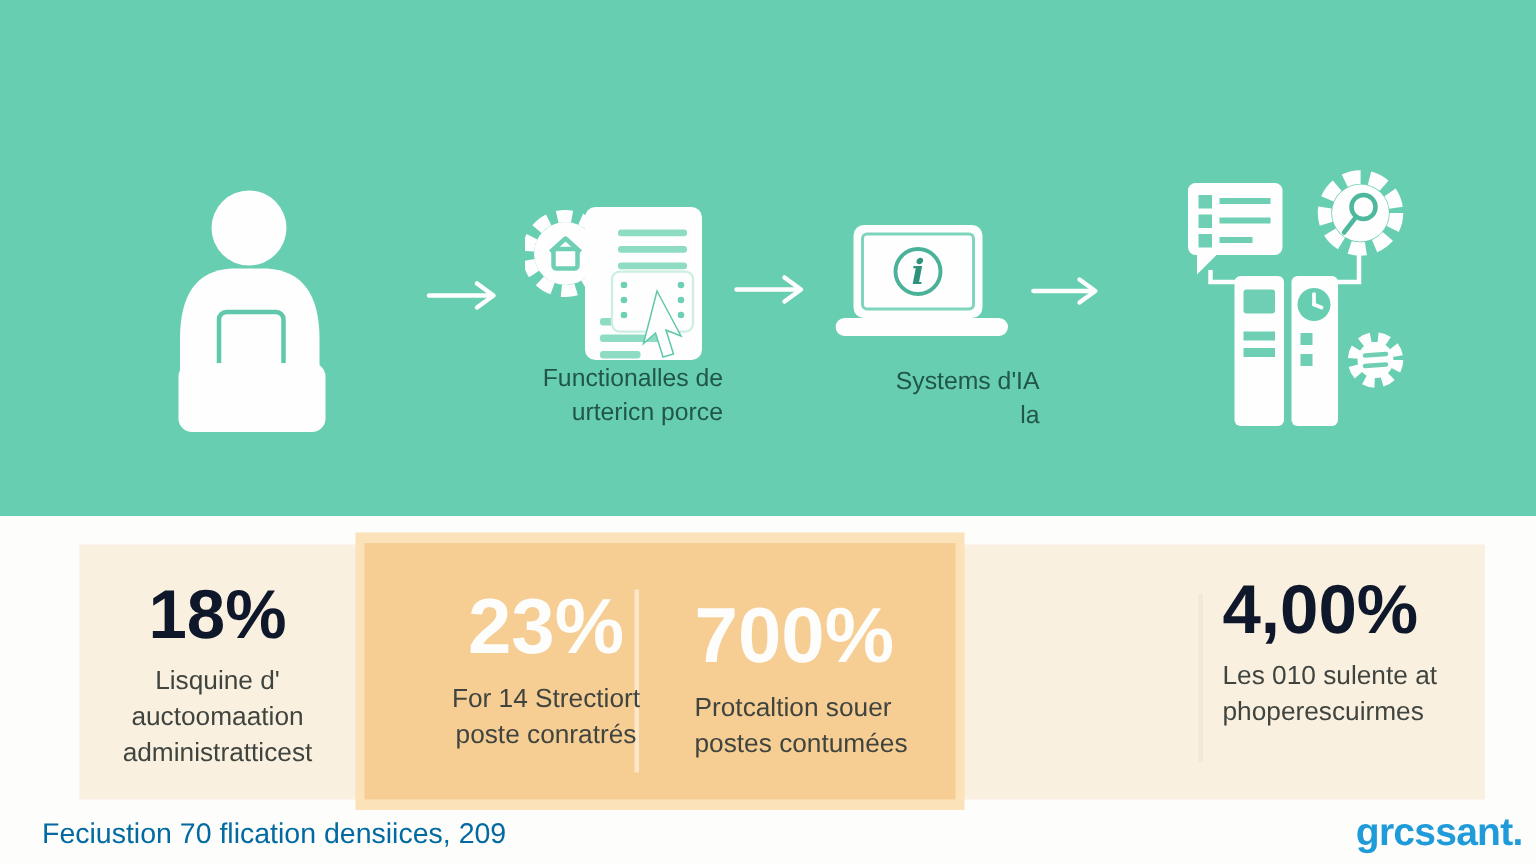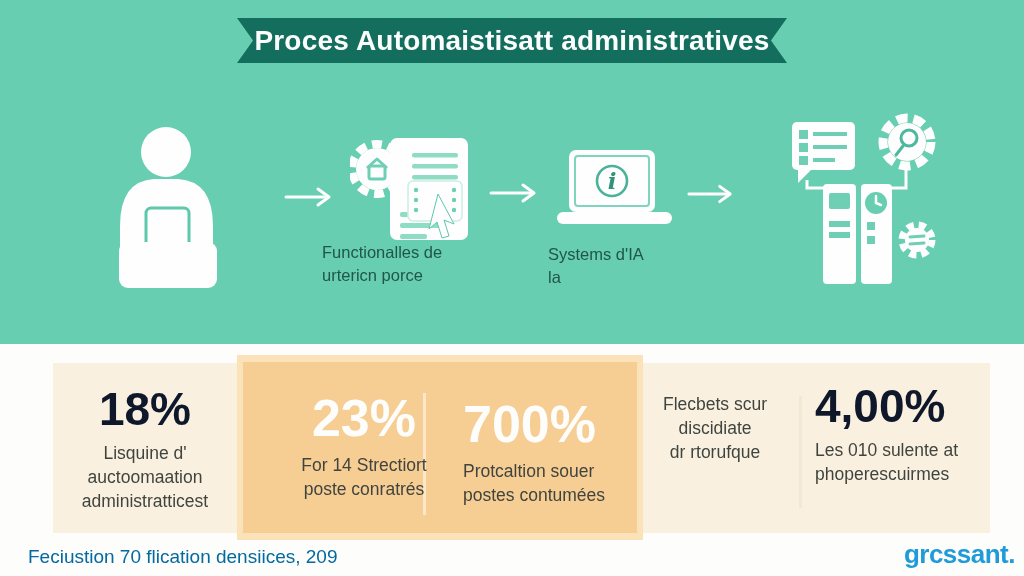--- a/index.html
+++ b/index.html
@@ -9,21 +9,21 @@
 
   
   .top { position:absolute; left:0; top:0; width:1024px; height:344px; background:#68ceb1; }
   .banner { position:absolute; left:237px; top:18px; width:550px; height:45px;
             background:#146e5d; display:flex; align-items:center; justify-content:center;
             clip-path:polygon(16px 50%, 0 0, 100% 0, calc(100% - 16px) 50%, 100% 100%, 0 100%); }
   .banner span { color:#fbfefc; font-size:28px; font-weight:bold; letter-spacing:.2px; }
 
   .icon-abs { position:absolute; }
   .flow-label { position:absolute; color:#20564c; font-size:16.5px; line-height:1.42;
-                text-align:left; }
+                text-align:right; }
   .pre { white-space:pre-line; }
 
   
   .cream-card  { position:absolute; left:53px;  top:363px; width:937px; height:170px; background:#faf0e0; }
   .orange-outer{ position:absolute; left:237px; top:355px; width:406px; height:185px; background:#fbe2b8; }
   .orange-inner{ position:absolute; left:243px; top:362px; width:394px; height:171px; background:#f6cd93; }
   .vdivider    { position:absolute; width:3px; background:#fce8c9; }
   .vdivider.d1 { left:423px; top:393px; height:122px; }
   .vdivider.d2 { left:799px; top:396px; height:112px; background:#f1e8d6; }
 
@@ -43,23 +43,20 @@
   .footer-logo   { position:absolute; right:9px; top:539px; color:#1e9bd8; font-size:26px;
                    font-weight:bold; letter-spacing:-0.5px; }
 </style>
 </head>
 <body>
 
 <div class="canvas">
 
   <div class="top">
 
-    <div class="banner">
-      <span>Proces Automaistisatt administratives</span>
-    </div>
 
     <svg class="icon-abs" style="left:100px; top:118px;" width="160" height="172" viewBox="0 0 160 172">
       <circle cx="66" cy="34" r="25" fill="#fdfefd"></circle>
       <path d="M20,160 L20,108 Q20,63 54,61 L78,61 Q113,63 113,108 L113,160 Z" fill="#fdfefd"></path>
       <rect x="46" y="90" width="43" height="40" rx="5" fill="#fdfefd" stroke="#5fc7ab" stroke-width="3"></rect>
       <rect x="19" y="124" width="98" height="46" rx="9" fill="#fdfefd"></rect>
     </svg>
 
     <svg class="icon-abs" style="left:283px; top:185px;" width="52" height="24" viewBox="0 0 52 24">
       <line x1="3" y1="12" x2="42" y2="12" stroke="#fdfefd" stroke-width="3" stroke-linecap="round"></line>
@@ -171,23 +168,20 @@
 poste conratrés</div>
   </div>
 
   <div class="stat s3">
     <div class="stat-value white">700%</div>
     <div class="stat-label pre">Protcaltion souer
 postes contumées</div>
   </div>
 
   <div class="stat s4">
-    <div class="stat-label pre">Flecbets scur
-discidiate
-dr rtorufque</div>
   </div>
 
   <div class="stat s5">
     <div class="stat-value teal">4,00%</div>
     <div class="stat-label pre">Les 010 sulente at
 phoperescuirmes</div>
   </div>
 
   <div class="footer-source">Feciustion 70 flication densiices, 209</div>
   <div class="footer-logo">grcssant.</div>

